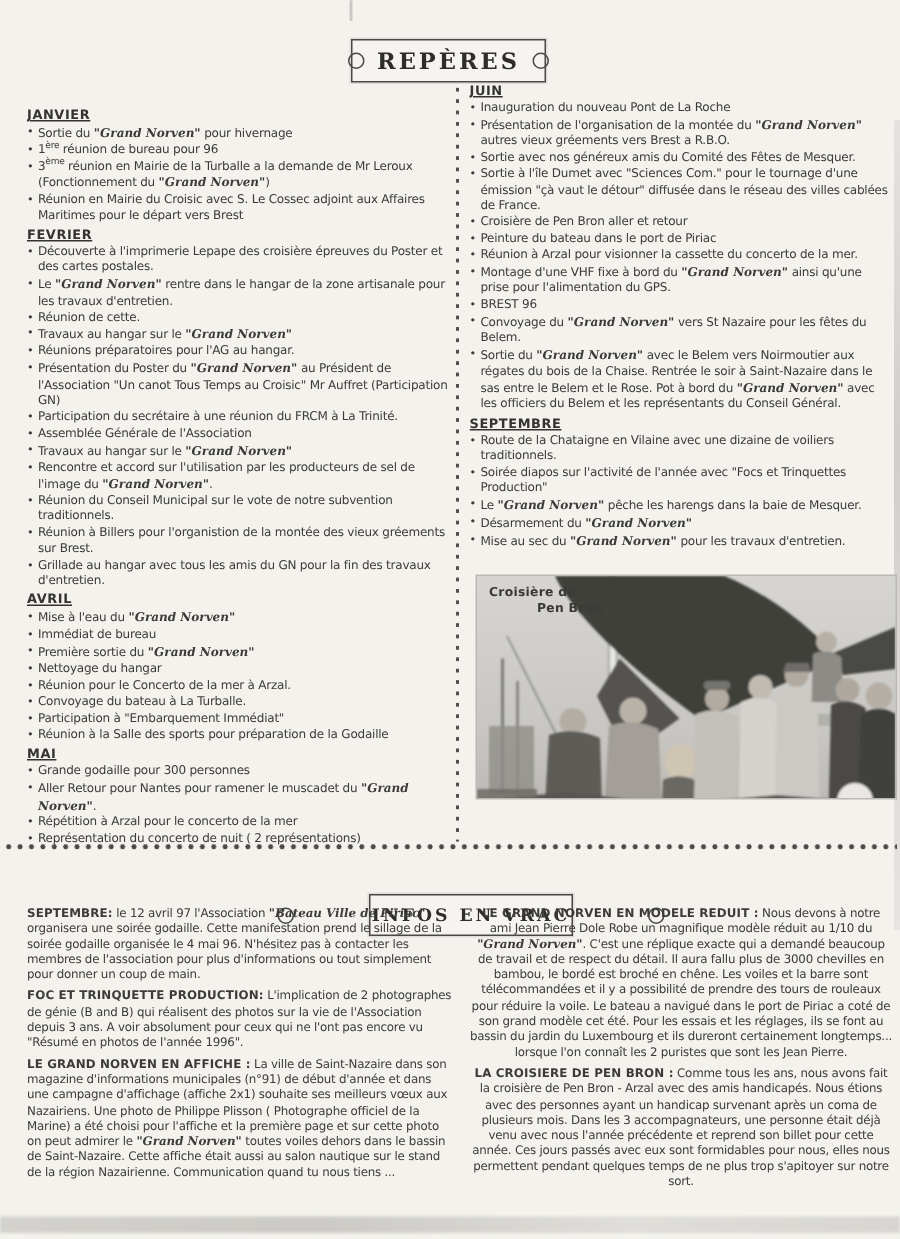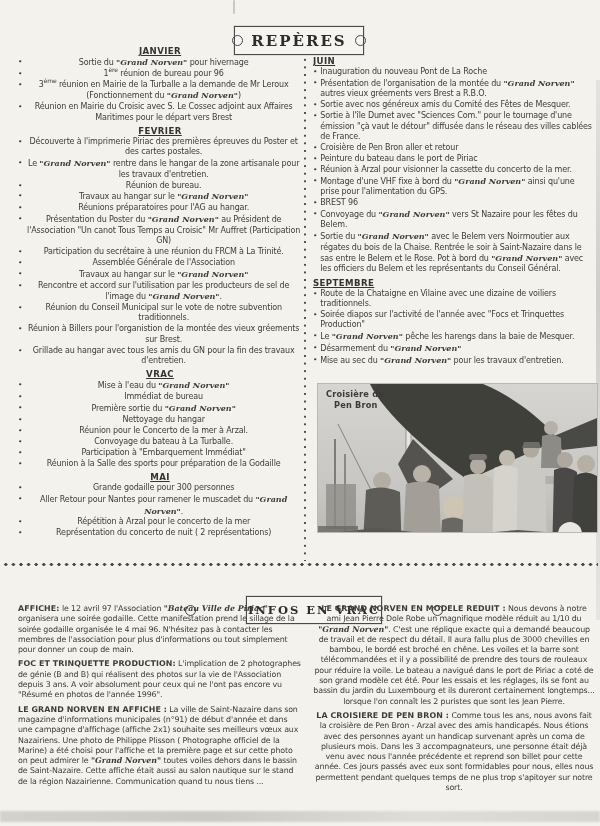--- a/index.html
+++ b/index.html
@@ -28,21 +28,21 @@
   #plaque-infos{left:246px;top:596px;width:134px;height:26px;font-size:11.5px;gap:44px;}
   
   .vdots{position:absolute;left:302px;top:56px;width:6px;height:505px;
     background-image:radial-gradient(circle,#4f4e4c 1.15px,transparent 1.35px);
     background-size:6px 7.6px;background-position:center top;}
   .hdots{position:absolute;left:2px;top:561px;width:596px;height:7px;
     background-image:radial-gradient(circle,#4a4947 1.55px,transparent 1.75px);
     background-size:7.6px 7px;background-position:left center;}
   
   .col{position:absolute;overflow:hidden;}
-  #months-left{left:18px;top:46px;width:284px;height:506px;text-align:center;}
+  #months-left{left:18px;top:72px;width:284px;height:506px;}
   #months-right{left:313px;top:56px;width:282px;height:330px;}
   #infos-left{left:18px;top:604px;width:285px;height:200px;}
   #infos-right{left:313px;top:604px;width:282px;height:200px;text-align:center;}
   .month h3{
     margin:3px 0 1px 0;font-size:8.6px;letter-spacing:.4px;
     text-decoration:underline;color:#343331;
   }
   .month:first-child h3{margin-top:0;}
   .item{display:flex;gap:3px;font-size:8px;line-height:10.4px;letter-spacing:-.15px;margin:0 0 .5px 0;}
   .item .bullet{flex:0 0 auto;font-size:7.5px;line-height:10.4px;}
@@ -52,21 +52,21 @@
   .para{font-size:7.9px;line-height:10.3px;letter-spacing:-.15px;margin:0 0 4px 0;}
   .para b{letter-spacing:.1px;}
   
   #photo{position:absolute;left:318px;top:384px;width:279px;height:148px;overflow:hidden;
     box-shadow:0 0 0 1px #b9b8b4;background:#ccccc8;font-weight:bold;}
   #photo svg{display:block;}
   #photo-caption{
     position:absolute;left:8px;top:5px;font-size:8.2px;line-height:10.5px;
     color:#3a3936;letter-spacing:.2px;white-space:pre-line;
   }
-  #photo-caption .l2{padding-left:8px;}
+  #photo-caption .l2{padding-left:8px;margin-left:24px;}
 </style>
 </head>
 <body>
 
 <div class="artifact-topline"></div>
 <div class="edge-right"></div>
 
 <div class="plaque" id="plaque-reperes">
   <span class="ring"></span>
   <span class="ptxt">REPÈRES</span>
@@ -92,29 +92,29 @@
       </div>
       <div class="item">
         <span class="bullet">•</span>
         <span class="txt">Réunion en Mairie du Croisic avec S. Le Cossec adjoint aux Affaires Maritimes pour le départ vers Brest</span>
       </div>
     </div>
     <div class="month">
       <h3>FEVRIER</h3>
       <div class="item">
         <span class="bullet">•</span>
-        <span class="txt">Découverte à l'imprimerie Piriac des premières épreuves du Poster et des cartes postales.</span>
+        <span class="txt">Découverte à l'imprimerie Lepape des croisière épreuves du Poster et des cartes postales.</span>
       </div>
       <div class="item">
         <span class="bullet">•</span>
         <span class="txt">Le <span class="gn">"Grand Norven"</span> rentre dans le hangar de la zone artisanale pour les travaux d'entretien.</span>
       </div>
       <div class="item">
         <span class="bullet">•</span>
-        <span class="txt">Réunion de bureau.</span>
+        <span class="txt">Réunion de cette.</span>
       </div>
       <div class="item">
         <span class="bullet">•</span>
         <span class="txt">Travaux au hangar sur le <span class="gn">"Grand Norven"</span></span>
       </div>
       <div class="item">
         <span class="bullet">•</span>
         <span class="txt">Réunions préparatoires pour l'AG au hangar.</span>
       </div>
       <div class="item">
@@ -146,21 +146,21 @@
       <div class="item">
         <span class="bullet">•</span>
         <span class="txt">Réunion à Billers pour l'organistion de la montée des vieux gréements sur Brest.</span>
       </div>
       <div class="item">
         <span class="bullet">•</span>
         <span class="txt">Grillade au hangar avec tous les amis du GN pour la fin des travaux d'entretien.</span>
       </div>
     </div>
     <div class="month">
-      <h3>VRAC</h3>
+      <h3>AVRIL</h3>
       <div class="item">
         <span class="bullet">•</span>
         <span class="txt">Mise à l'eau du <span class="gn">"Grand Norven"</span></span>
       </div>
       <div class="item">
         <span class="bullet">•</span>
         <span class="txt">Immédiat de bureau</span>
       </div>
       <div class="item">
         <span class="bullet">•</span>
@@ -344,21 +344,21 @@
 
 <div class="hdots"></div>
 
 <div class="plaque" id="plaque-infos">
   <span class="ring"></span>
   <span class="ptxt">INFOS EN VRAC</span>
   <span class="ring"></span>
 </div>
 
 <section class="col" id="infos-left">
-    <div class="para"><b>AFFICHE:</b> le 12 avril 97 l'Association <span class="gn">"Bateau Ville de Piriac"</span> organisera une soirée godaille. Cette manifestation prend le sillage de la soirée godaille organisée le 4 mai 96. N'hésitez pas à contacter les membres de l'association pour plus d'informations ou tout simplement pour donner un coup de main.</div>
+    <div class="para"><b>SEPTEMBRE:</b> le 12 avril 97 l'Association <span class="gn">"Bateau Ville de Piriac"</span> organisera une soirée godaille. Cette manifestation prend le sillage de la soirée godaille organisée le 4 mai 96. N'hésitez pas à contacter les membres de l'association pour plus d'informations ou tout simplement pour donner un coup de main.</div>
     <div class="para"><b>FOC ET TRINQUETTE PRODUCTION:</b> L'implication de 2 photographes de génie (B and B) qui réalisent des photos sur la vie de l'Association depuis 3 ans. A voir absolument pour ceux qui ne l'ont pas encore vu "Résumé en photos de l'année 1996".</div>
     <div class="para"><b>LE GRAND NORVEN EN AFFICHE :</b> La ville de Saint-Nazaire dans son magazine d'informations  municipales (n°91) de début d'année et dans une campagne d'affichage (affiche 2x1) souhaite ses meilleurs vœux aux Nazairiens. Une photo de Philippe Plisson ( Photographe officiel de la Marine) a été choisi pour l'affiche et la première page et sur cette photo on peut admirer le <span class="gn">"Grand Norven"</span> toutes voiles dehors dans le bassin de Saint-Nazaire. Cette affiche était aussi au salon nautique sur le stand de la région Nazairienne. Communication quand tu nous tiens ...</div>
   </section>
 <section class="col" id="infos-right">
     <div class="para"><b>LE GRAND NORVEN EN MODELE REDUIT :</b> Nous devons à notre ami Jean Pierre Dole Robe un magnifique modèle réduit au 1/10 du <span class="gn">"Grand Norven"</span>. C'est une réplique exacte qui a demandé beaucoup de travail et de respect du détail. Il aura fallu plus de 3000 chevilles en bambou, le bordé est broché en chêne. Les voiles et la barre sont télécommandées et il y a possibilité de prendre des tours de rouleaux pour réduire la voile. Le bateau a navigué dans le port de Piriac a coté de son grand modèle cet été. Pour les essais et les réglages,  ils se font au bassin du jardin du Luxembourg et ils dureront certainement longtemps... lorsque l'on connaît les 2 puristes que sont les Jean Pierre.</div>
     <div class="para"><b>LA CROISIERE DE PEN BRON :</b> Comme tous les ans, nous avons fait la croisière de Pen Bron - Arzal avec des amis handicapés. Nous étions avec des personnes ayant un handicap survenant après un coma de plusieurs mois. Dans les 3 accompagnateurs, une personne était déjà venu avec nous l'année précédente et reprend son billet pour cette année. Ces jours passés avec eux sont formidables pour nous, elles nous permettent pendant quelques temps de ne plus trop s'apitoyer sur notre sort.</div>
   </section>
 
 <div class="scan-shadow"></div>
 

